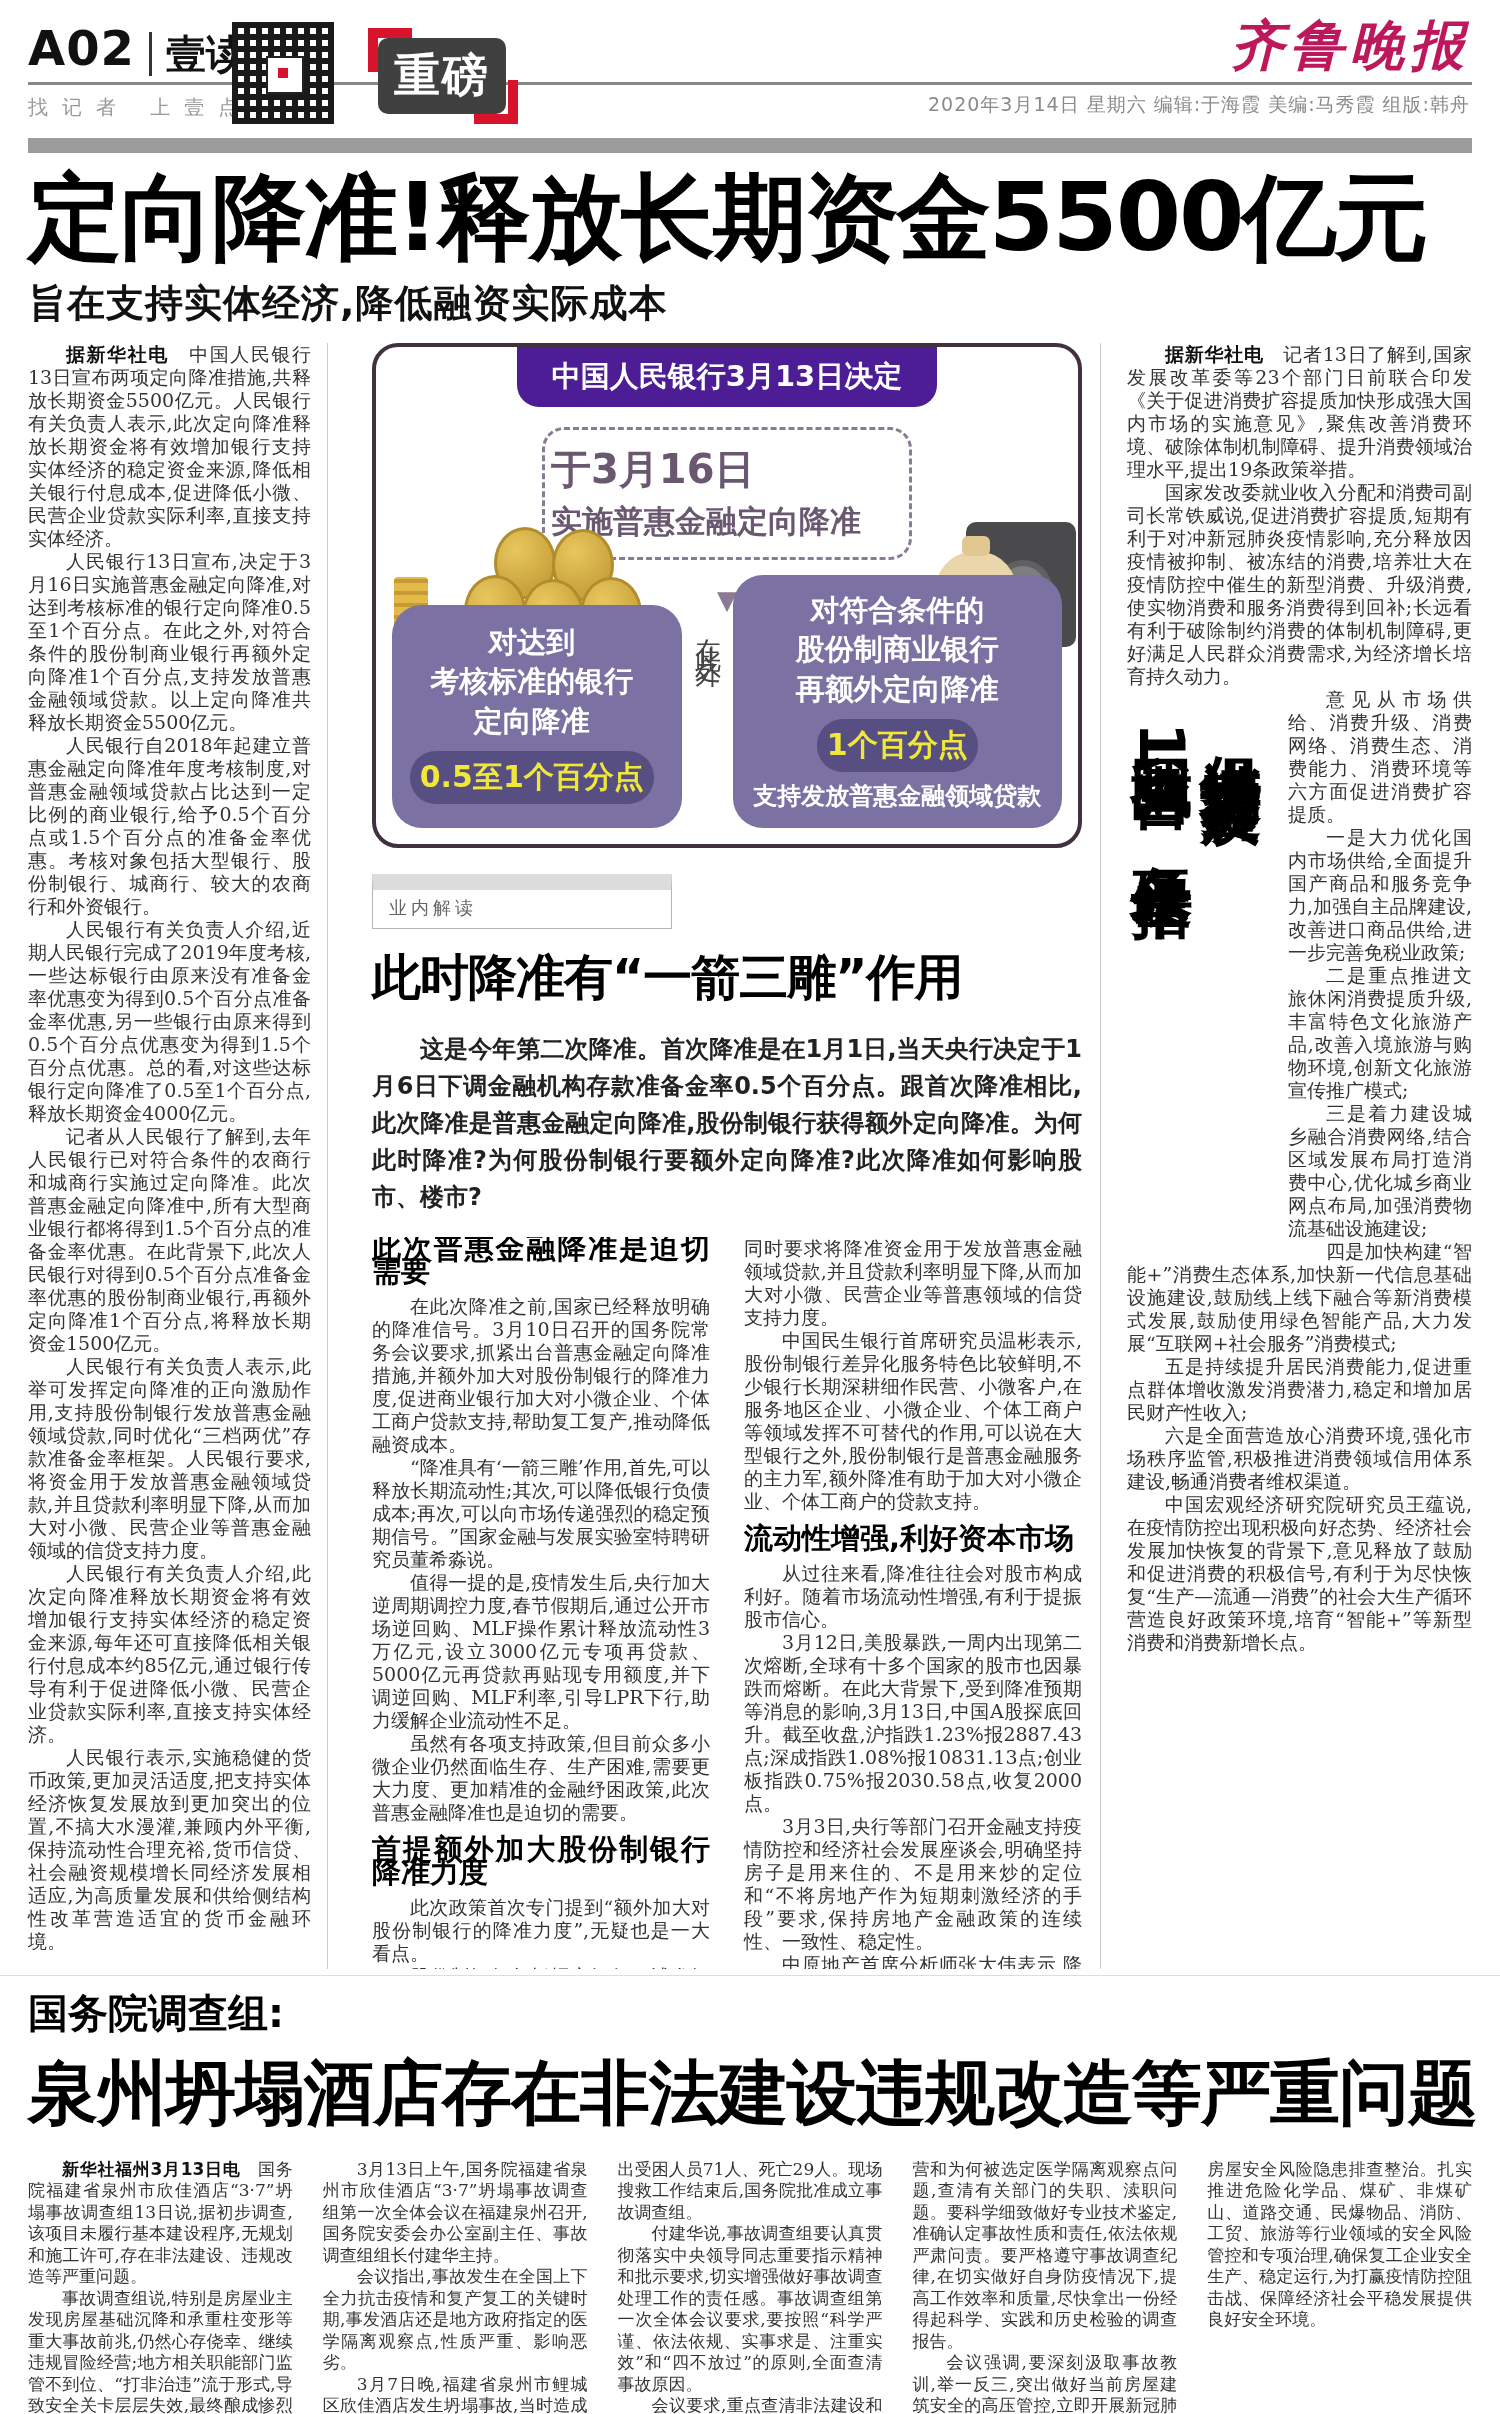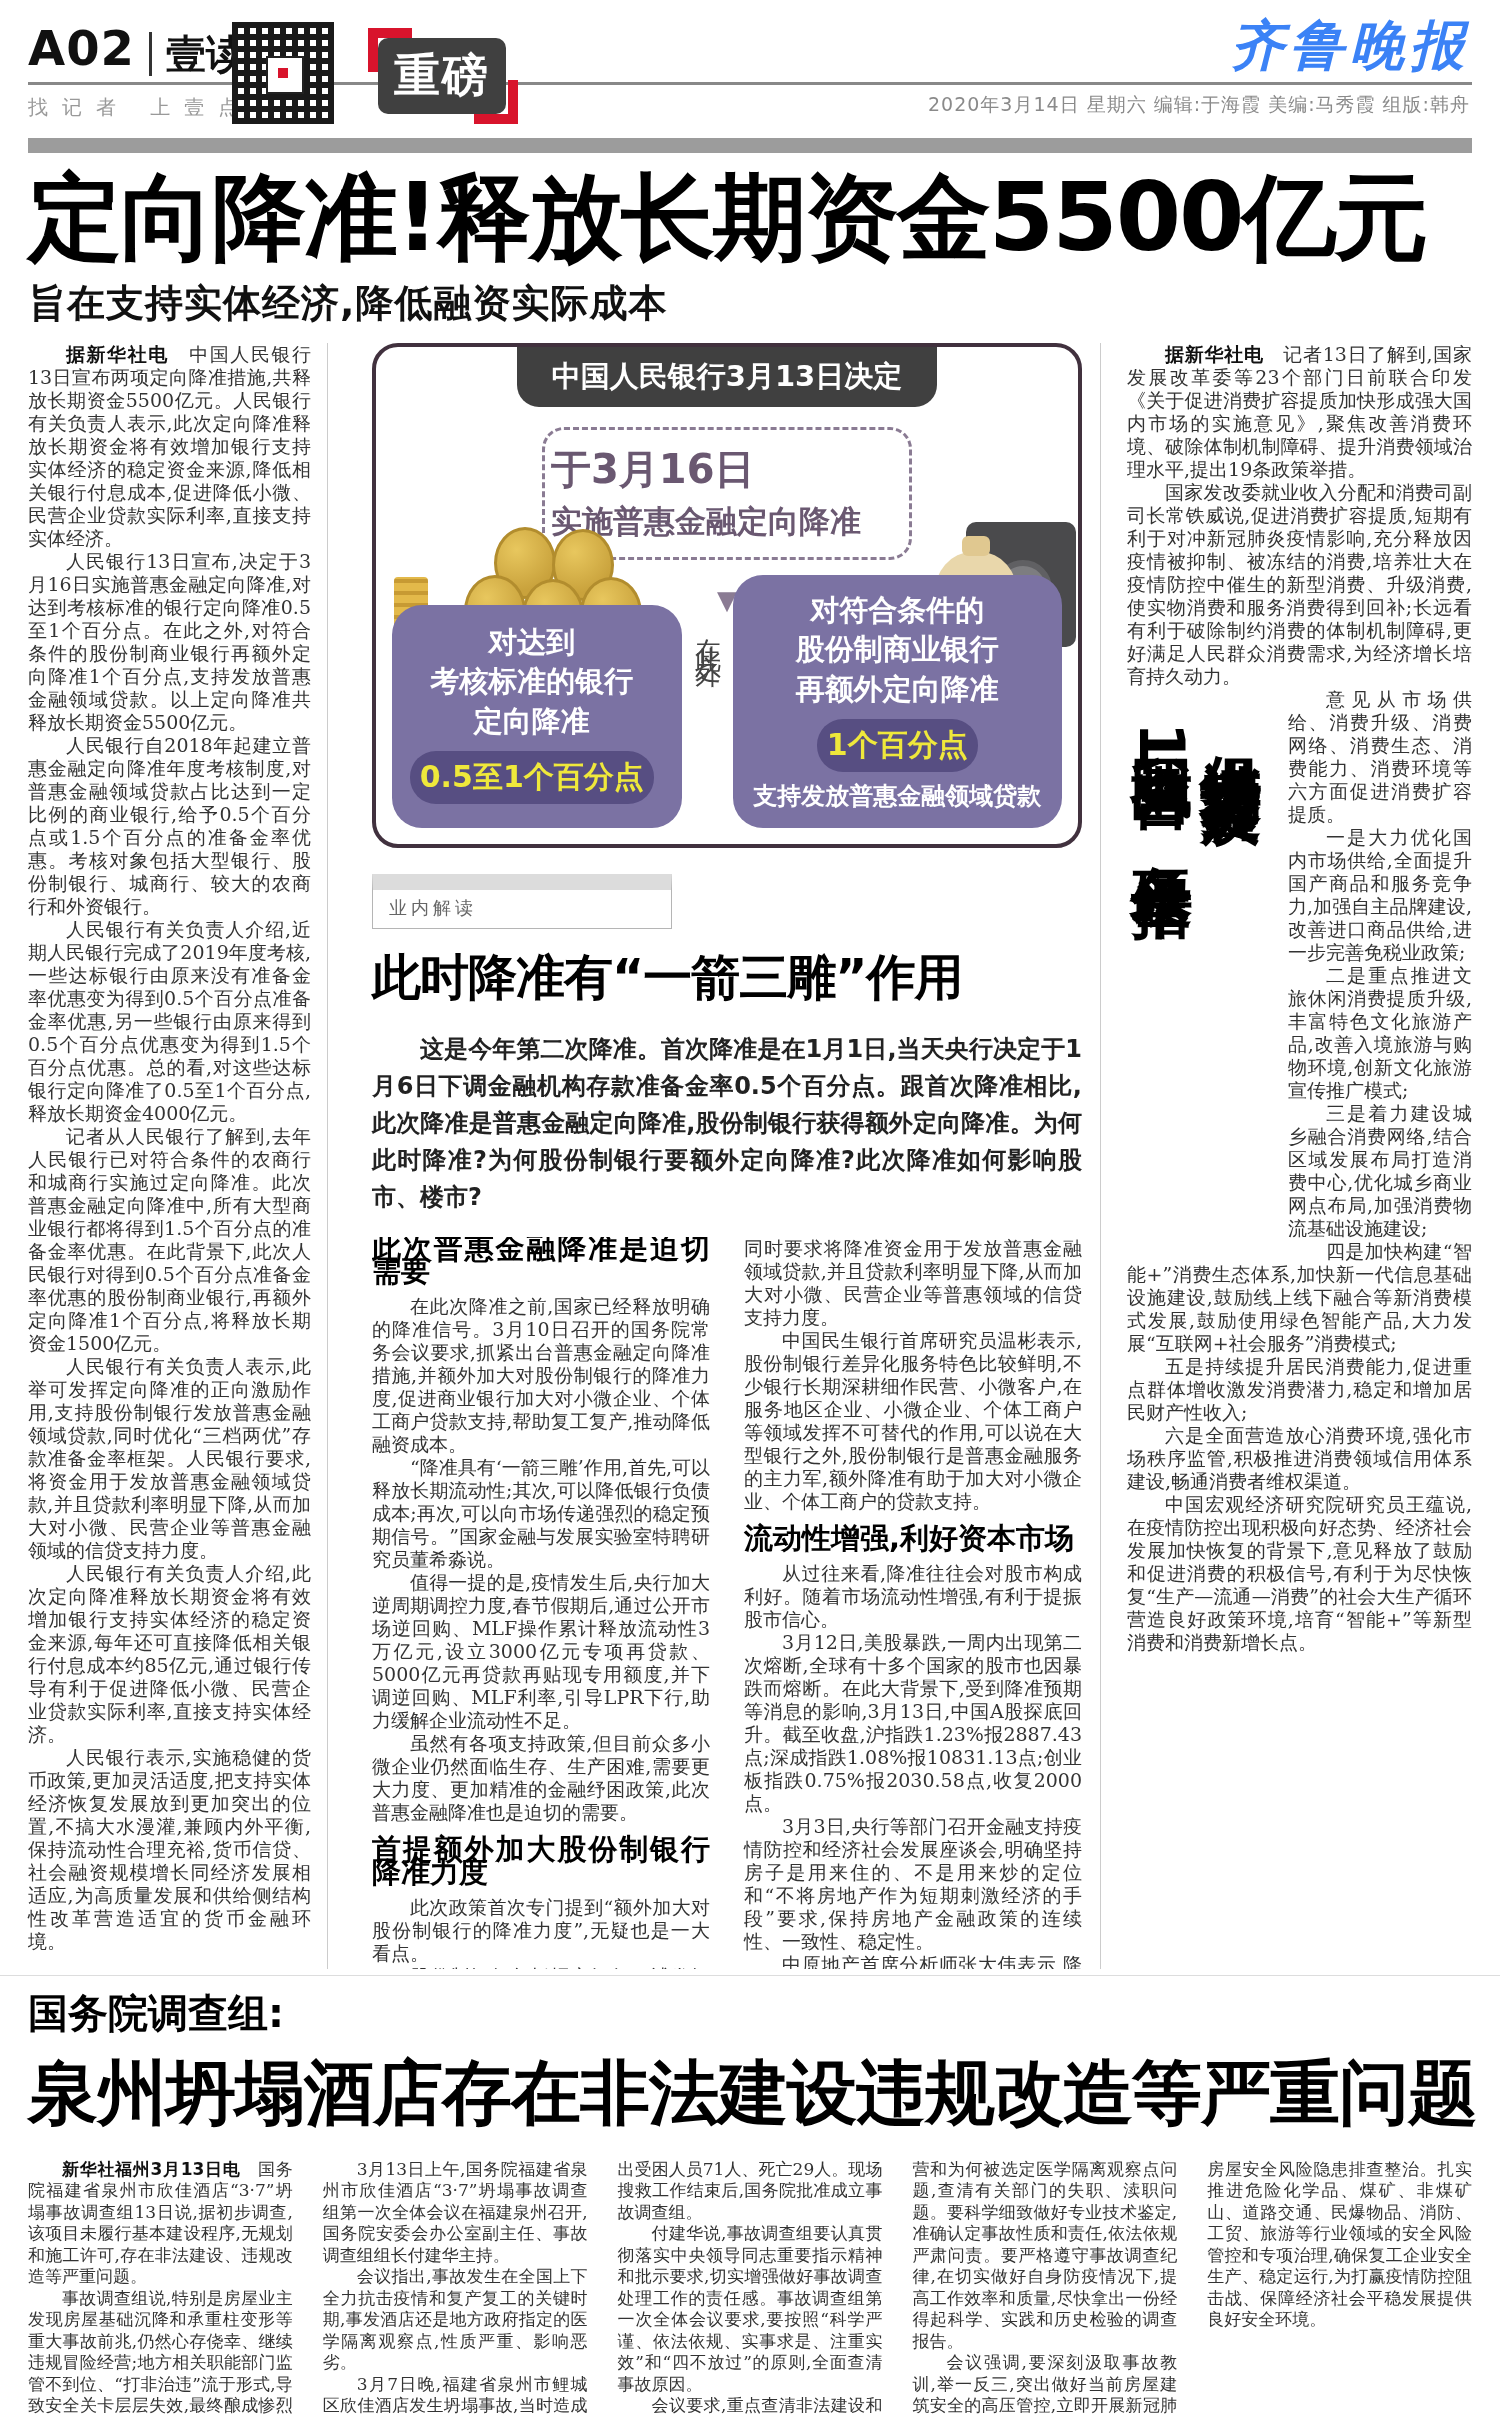--- a/index.html
+++ b/index.html
@@ -17,42 +17,42 @@
         background:
           repeating-linear-gradient(0deg,#1a1a1a 0 6px,rgba(255,255,255,0) 6px 12px),
           repeating-linear-gradient(90deg,#1a1a1a 0 6px,#fff 6px 12px); }
   .qr::after { content:""; position:absolute; left:34px; top:34px; width:34px; height:34px; background:#fff; border:2px solid #222; }
   .qr::before { content:""; position:absolute; left:46px; top:46px; width:10px; height:10px; background:#d8142c; z-index:2; }
   .badge-wrap { position:absolute; left:368px; top:28px; width:150px; height:96px; }
   .badge { position:absolute; left:10px; top:10px; width:128px; height:76px; background:#404040; border-radius:10px;
            color:#fff; font-family:"DejaVu Sans", sans-serif; font-weight:900; font-size:46px; display:flex; align-items:center; justify-content:center; letter-spacing:2px; }
   .badge-wrap::before { content:""; position:absolute; left:0; top:0; width:34px; height:34px; border-left:10px solid #d8142c; border-top:10px solid #d8142c; }
   .badge-wrap::after { content:""; position:absolute; right:0; bottom:0; width:34px; height:34px; border-right:10px solid #d8142c; border-bottom:10px solid #d8142c; }
-  .masthead { position:absolute; right:30px; top:10px; color:#3b82f6; font-size:54px; font-weight:bold; font-style:italic; letter-spacing:6px; font-family:"DejaVu Serif", serif; }
+  .masthead { position:absolute; right:30px; top:10px; color:#be185d; font-size:54px; font-weight:bold; font-style:italic; letter-spacing:6px; font-family:"DejaVu Serif", serif; }
   .dateline { position:absolute; right:30px; top:92px; color:#8a8a8a; font-family:"DejaVu Sans", sans-serif; font-size:19px; letter-spacing:1px; }
   .graybar { height:15px; background:#9c9c9c; margin:10px 28px 0 28px; }
 
   
   .lead { padding:16px 28px 0 28px; }
   .lead h1 { font-family:"DejaVu Sans", sans-serif; font-weight:900; font-size:94px; line-height:1.05; color:#000; letter-spacing:-2px; white-space:nowrap; }
   .lead h2 { font-family:"DejaVu Sans", sans-serif; font-weight:700; font-size:38px; color:#111; margin-top:10px; letter-spacing:1px; }
 
   
   .main { display:grid; grid-template-columns:300px 1fr 345px; column-gap:26px; padding:14px 28px 0 28px; height:1640px; overflow:hidden; }
   .bodytext, .bodytext p { font-size:19px; line-height:23px; text-align:justify; color:#333; }
   .bodytext p { text-indent:2em; }
   .leadin { font-family:"DejaVu Sans", sans-serif; font-weight:900; color:#111; }
 
   .left-col { border-right:1px solid #ccc; padding-right:16px; }
 
   .mid-col { position:relative; border-right:1px solid #ccc; padding:0 18px; }
 
   
   .info { position:relative; border:4px solid #41313e; border-radius:26px; height:505px; background:#fff; overflow:hidden; }
-  .info-banner { position:absolute; left:50%; transform:translateX(-50%); top:-2px; width:420px; background:#404040; color:#fff;
+  .info-banner { position:absolute; left:50%; transform:translateX(-50%); top:-2px; width:420px; background:#4c1d95; color:#fff;
                  font-family:"DejaVu Sans", sans-serif; font-weight:700; font-size:29px; text-align:center; padding:12px 0 10px 0; border-radius:0 0 22px 22px; }
   .info-bubble { position:absolute; left:50%; transform:translateX(-50%); top:80px; width:370px; border:3px dashed #8a7b93; border-radius:22px;
                  color:#6a5871; padding:12px 6px 14px 6px; font-family:"DejaVu Sans", sans-serif; }
   .info-bubble .b1 { font-size:40px; font-weight:900; }
   .info-bubble .b2 { font-size:31px; font-weight:900; margin-top:4px; }
   .info-caret { position:absolute; left:50%; transform:translateX(-50%); top:238px; color:#8a7b93; font-size:26px; }
   .info-bottom { position:absolute; left:16px; right:16px; bottom:16px; display:flex; align-items:flex-end; }
   .pbox { background:#7b72a3; border-radius:30px; color:#fff; font-family:"DejaVu Sans", sans-serif; font-weight:700; text-align:center;margin-top:44px; }
   .pbox .bl { font-size:29px; line-height:1.35; }
   .pbox-left { width:290px; padding:18px 20px 24px 10px; }

